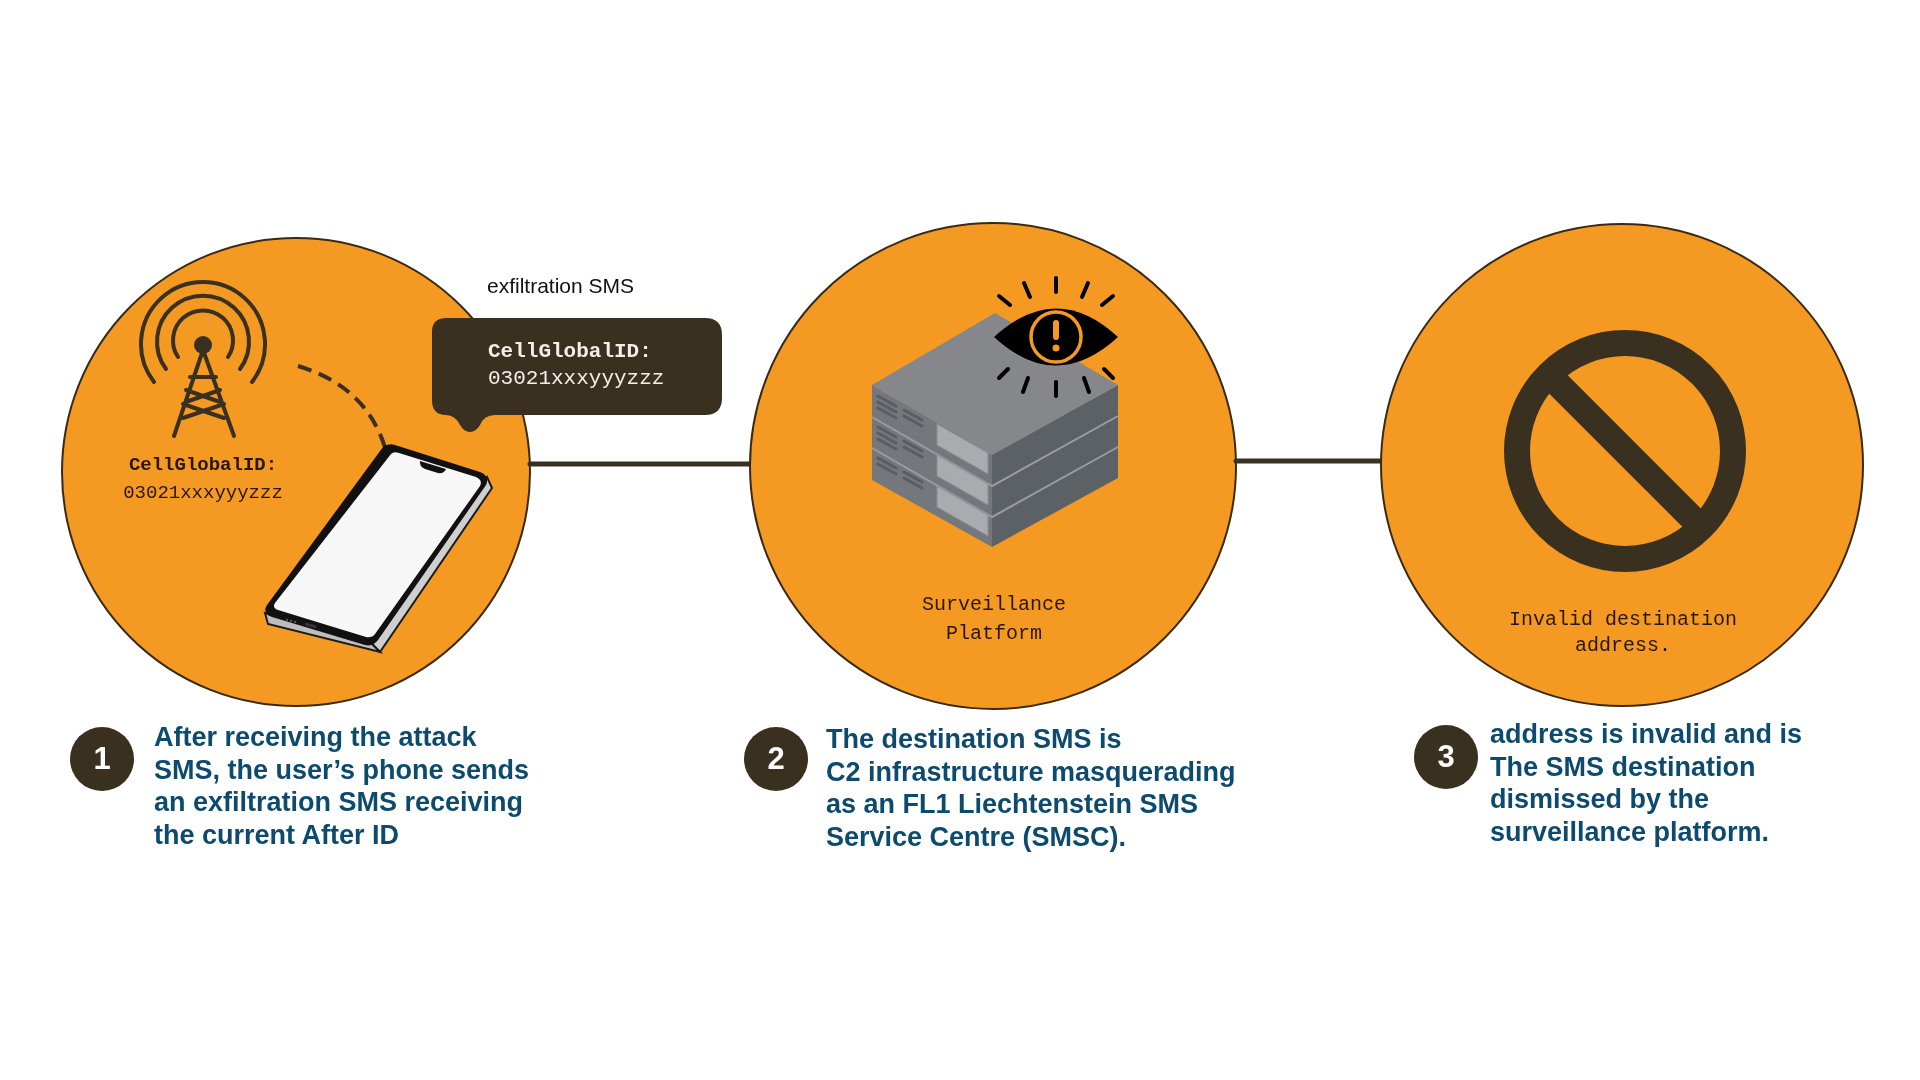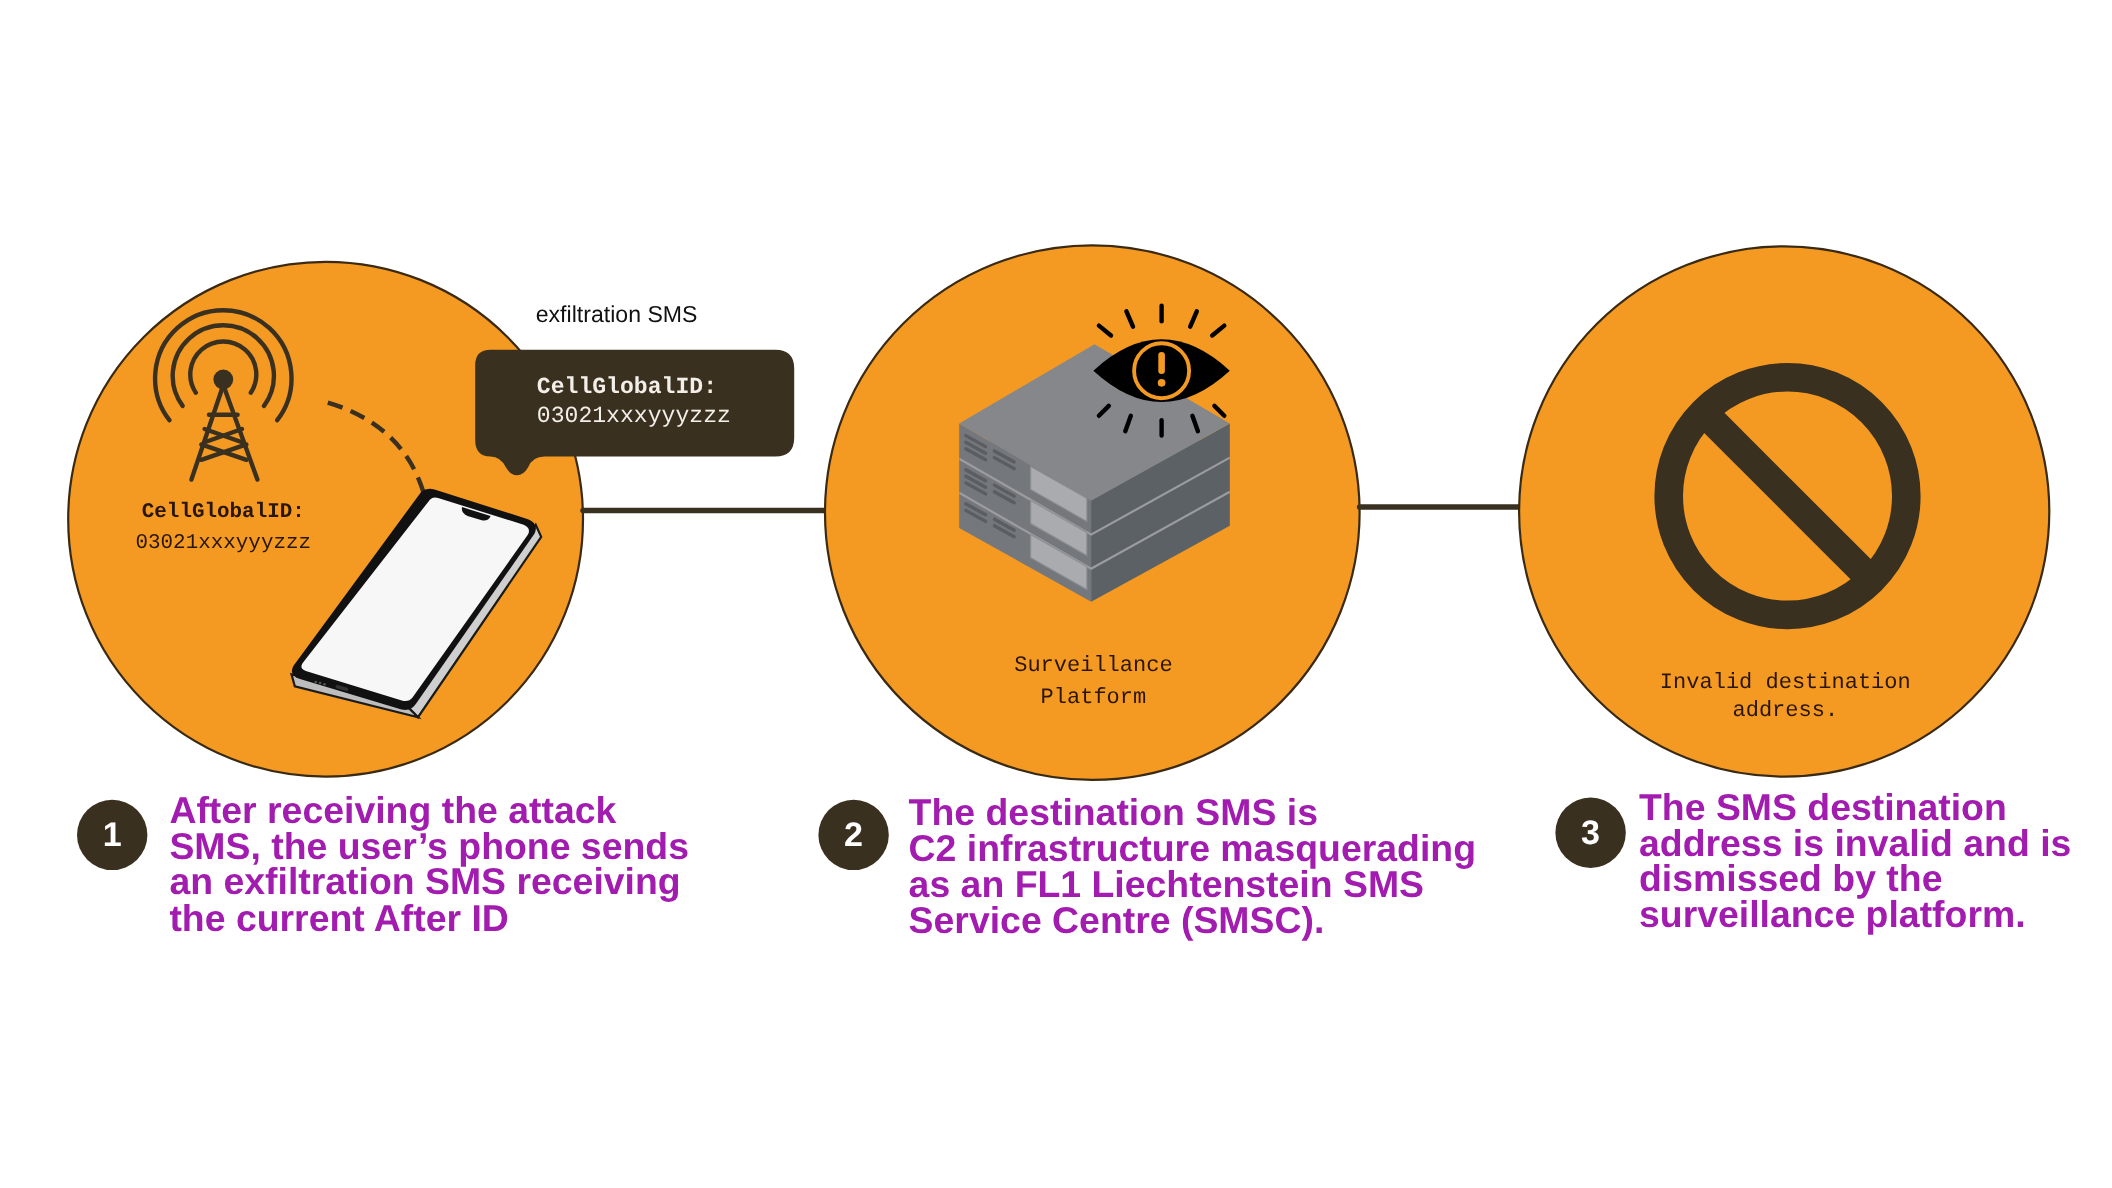--- a/index.html
+++ b/index.html
@@ -15,21 +15,21 @@
     }
     .badge {
       width: 64px; height: 64px; border-radius: 50%;
       background: #3a3020; color: #ffffff;
       font-family: "Liberation Sans", sans-serif; font-weight: bold;
       font-size: 31px; display: flex; align-items: center; justify-content: center;
       flex: 0 0 auto;
     }
     .step-text {
       font-family: "Liberation Sans", sans-serif; font-weight: bold;
-      font-size: 34px; line-height: 32.5px; color: #a21caf;
+      font-size: 27px; line-height: 32.5px; color: #0c4a6e;
       margin: 0; padding: 0;
     }
     .step-text span { display: block; white-space: nowrap; }
     #step-1 { left: 70px; top: 727px; }
     #step-1 .step-text { margin-left: 20px; margin-top: -6px; }
     #step-2 { left: 744px; top: 727px; }
     #step-2 .step-text { margin-left: 18px; margin-top: -4px; }
     #step-3 { left: 1414px; top: 725px; }
     #step-3 .step-text { margin-left: 12px; margin-top: -7px; }
   </style>
@@ -206,18 +206,18 @@
     <span>The destination SMS is</span>
     <span>C2 infrastructure masquerading</span>
     <span>as an FL1 Liechtenstein SMS</span>
     <span>Service Centre (SMSC).</span>
   </div>
 </div>
 
 <div class="step" id="step-3">
   <div class="badge">3</div>
   <div class="step-text">
+    <span>address is invalid and is</span>
     <span>The SMS destination</span>
-    <span>address is invalid and is</span>
     <span>dismissed by the</span>
     <span>surveillance platform.</span>
   </div>
 </div>
 
 </body></html>

